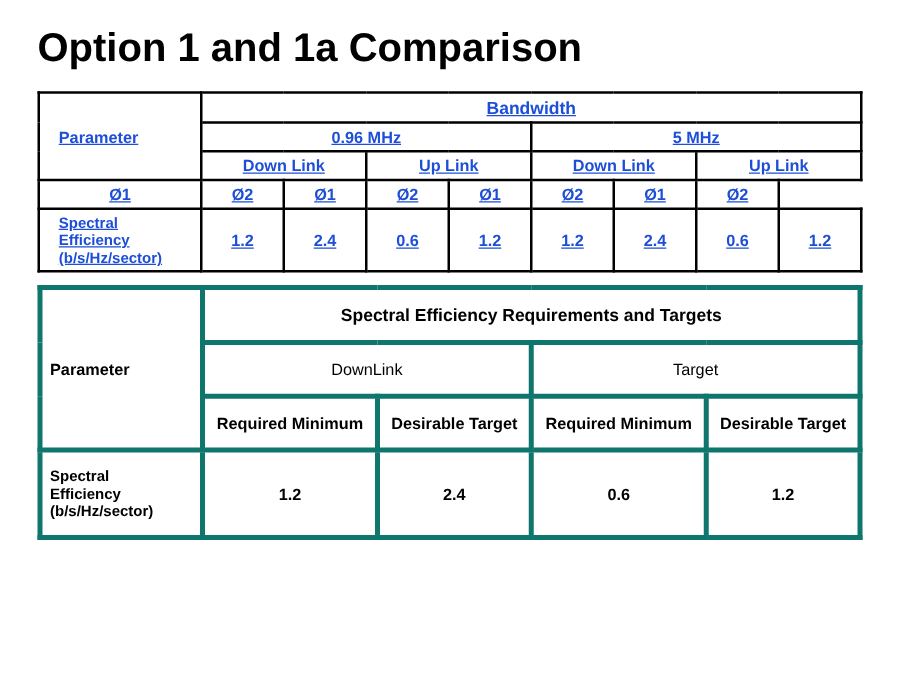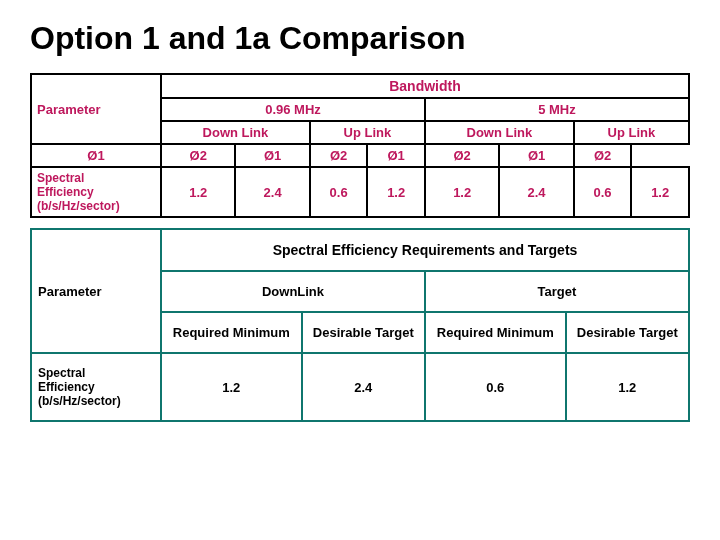--- a/index.html
+++ b/index.html
@@ -27,22 +27,23 @@
     table {
       border-collapse: collapse;
       width: 100%;
     }
 
     .top-table td, .top-table th {
       border: 2px solid #000;
       text-align: center;
       font-size: 13px;
       font-weight: bold;
-      padding: 3px 5px;
-      color: #be185d;
+      padding: 3px 15px;
+      color: #1d4ed8;
+      text-decoration: underline;
     }
 
     .top-table .param-cell {
       text-align: left;
       font-weight: bold;
       width: 130px;
     }
 
     .top-table .bandwidth-header {
       background: #fff;
@@ -67,41 +68,41 @@
       background: #fff;
     }
 
     
     .bottom-table-wrapper {
       width: 100%;
       margin-top: 0;
     }
 
     .bottom-table td, .bottom-table th {
-      border: 2px solid #0f766e;
+      border: 4px solid #0f766e;
       text-align: center;
       font-size: 13px;
       font-weight: bold;
       padding: 12px 6px;
       color: #000;
     }
 
     .bottom-table .param-col {
       text-align: left;
       width: 130px;
       font-weight: bold;
     }
 
     .bottom-table .section-header {
       font-size: 14px;
       font-weight: bold;
     }
 
     .bottom-table .sub-header {
-      font-weight: bold;
+      font-weight: normal;
       font-size: 13px;
       margin-top: 14px;
     }
 
     .bottom-table .req-min-cell {
       font-weight: bold;
       font-size: 13px;
     }
 
     .spectral-label {

